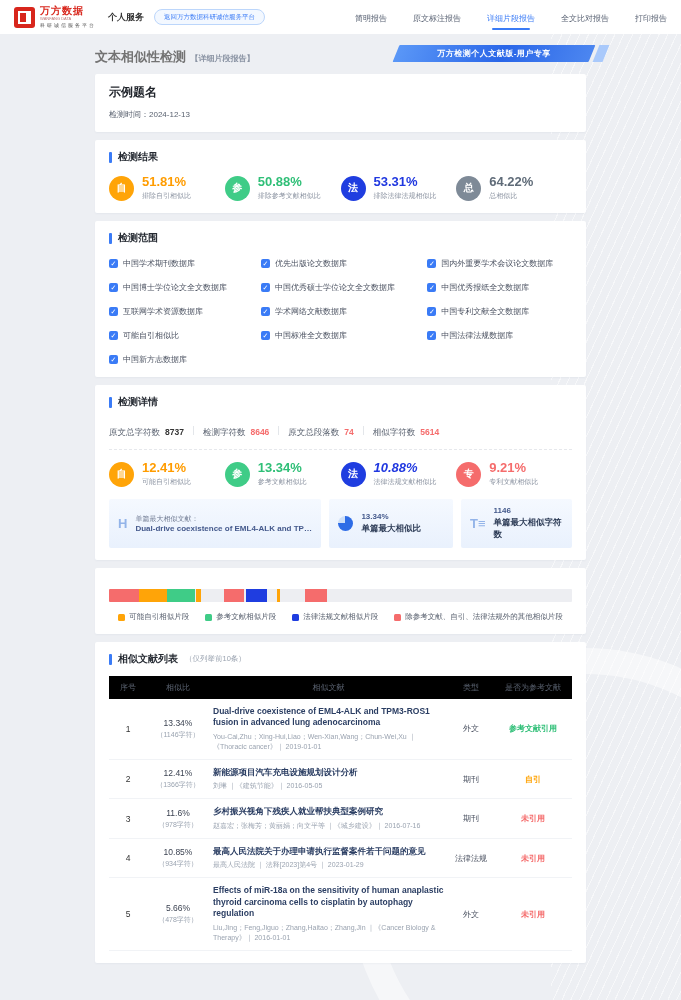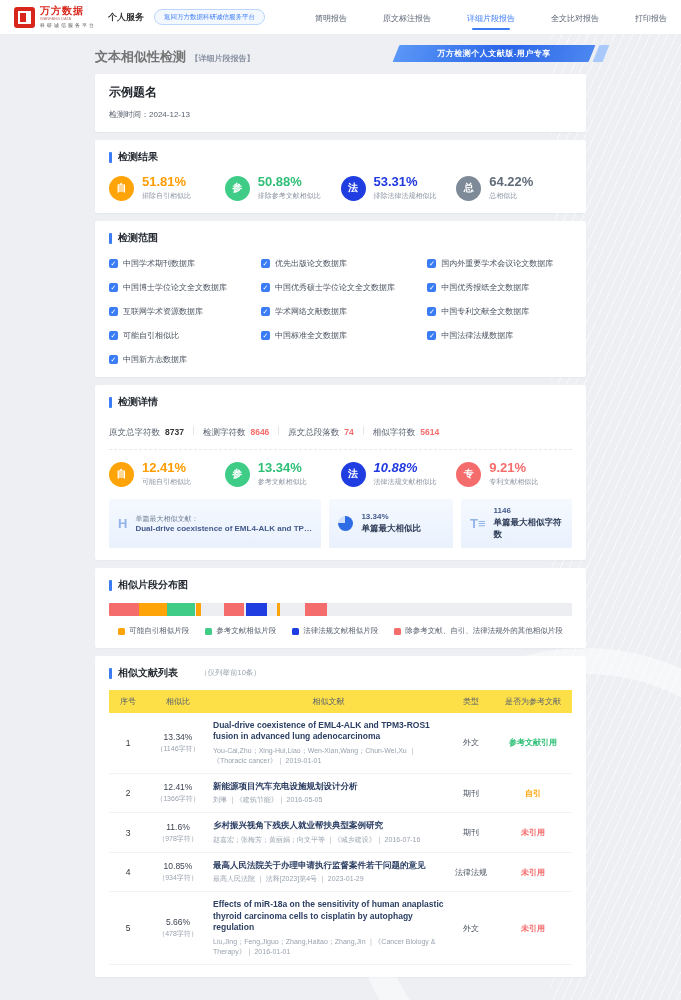--- a/index.html
+++ b/index.html
@@ -13,41 +13,41 @@
   
   .topbar{ height:34px; background:#fff; display:flex; align-items:center; padding:0 14px; position:relative; z-index:2; }
   .logo-mark{ width:21px; height:21px; background:#d8261c; border-radius:3px; position:relative; flex:0 0 auto; }
   .logo-mark::before{ content:""; position:absolute; inset:4px; border:2px solid #fff; border-right-width:5px; }
   .brand{ margin-left:5px; line-height:1; }
   .brand-cn{ color:#d8261c; font-weight:bold; font-size:10px; letter-spacing:1px; }
   .brand-en{ color:#b77; font-size:4px; margin-top:1px; }
   .brand-sub{ color:#555; font-size:5px; letter-spacing:2px; margin-top:2px; }
   .svc{ font-size:9px; color:#333; margin-left:12px; font-weight:bold; }
   .pill{ margin-left:10px; font-size:6.5px; color:#3a7bf6; border:1px solid #bcd6fb; background:#f3f8ff; border-radius:999px; padding:2.5px 9px; }
-  .topnav{ margin-left:auto; display:flex; gap:36px; }
+  .topnav{ margin-left:auto; display:flex; gap:26px; }
   .nav-item{ font-size:8px; color:#596273; cursor:pointer; padding:10px 0 8px; position:relative; }
   .nav-item.active{ color:#3a7bf6; }
   .nav-item.active::after{ content:""; position:absolute; left:10%; right:10%; bottom:2px; height:2px; background:#3a7bf6; border-radius:2px; }
 
   
   .wrap{ width:491px; margin:0 auto; position:relative; z-index:1; }
   .banner{ padding-top:13px; position:relative; }
   .page-title{ font-size:13px; font-weight:bold; color:#737373; display:inline-block; }
   .page-title-suffix{ font-size:8px; color:#8a93a3; font-weight:bold; }
   .ribbon{ position:absolute; right:-6px; top:11px; height:17px; width:196px; overflow:visible; }
   .ribbon .rb{ position:absolute; inset:0; transform:skewX(-22deg); background:linear-gradient(90deg,#5a97f7,#2a66e8 55%, #4c86f0); border-radius:1px; }
   .ribbon .rb2{ position:absolute; top:0; bottom:0; right:-14px; width:10px; transform:skewX(-22deg); background:#a9c9fb; }
   .ribbon-text{ position:relative; color:#fff; font-size:8px; font-weight:bold; line-height:17px; text-align:center; letter-spacing:.5px; }
   .meta-row{ display:flex; justify-content:space-between; font-size:7.5px; color:#8b93a1; margin-top:10px; }
 
   
   .card{ background:#fff; margin-top:8px; padding:10px 14px 12px; border-radius:2px; box-shadow:0 1px 2px rgba(30,50,90,.04); }
   .sec-title{ display:flex; align-items:center; gap:6px; font-size:10px; font-weight:bold; color:#262b33; }
   .sec-title::before{ content:""; width:3px; height:11px; background:#3a7bf6; border-radius:1px; }
-  .sec-note{ font-size:7.5px; color:#9aa3b0; font-weight:normal; margin-left:16px; }
+  .sec-note{ font-size:7.5px; color:#9aa3b0; font-weight:normal; margin-left:1px; }
 
   
   .doc-title{ font-size:12px; font-weight:bold; color:#20242b; }
   .doc-line{ font-size:8px; color:#5a6270; margin-top:8px; }
 
   
   .stats-row{ display:flex; margin-top:11px; }
   .stat{ flex:1; display:flex; align-items:center; gap:8px; }
   .stat-icon{ width:25px; height:25px; border-radius:50%; color:#fff; font-size:10px; font-weight:bold; display:flex; align-items:center; justify-content:center; flex:0 0 auto; }
   .stat-val{ font-size:13px; font-weight:bold; line-height:1; }
@@ -79,21 +79,21 @@
   
   .dist-bar{ display:flex; height:13px; margin-top:11px; border-radius:1px; overflow:hidden; }
   .seg{ height:100%; }
   .legend{ display:flex; justify-content:center; gap:16px; margin-top:10px; flex-wrap:wrap; }
   .lg{ display:flex; align-items:center; gap:4px; }
   .lg-sq{ width:7px; height:7px; border-radius:1.5px; }
   .lg-t{ font-size:7.5px; color:#5a6270; }
 
   
   table{ width:100%; border-collapse:collapse; margin-top:10px; }
-  thead th{ background:#fde047; color:#5a6270; font-size:8px; font-weight:normal; padding:6px 4px; }
+  thead th{ background:#000000; color:#5a6270; font-size:8px; font-weight:normal; padding:6px 4px; }
   tbody td{ border-bottom:1px solid #f1f3f6; padding:7px 4px; vertical-align:middle; }
   td.c, th.c{ text-align:center; }
   .col-no{ width:38px; } .col-ratio{ width:62px; } .col-type{ width:46px; } .col-ref{ width:78px; }
   .t-ratio{ font-size:8.5px; color:#3c4352; text-align:center; }
   .t-chars{ font-size:7px; color:#9aa3b0; text-align:center; margin-top:2px; }
   .t-title{ font-size:8.5px; font-weight:bold; color:#2b3e63; line-height:1.35; cursor:pointer; }
   .t-meta{ font-size:7px; color:#9aa3b0; margin-top:3px; }
   .t-type{ font-size:8px; color:#4a5160; text-align:center; }
   .t-status{ font-size:8px; text-align:center; font-weight:bold; }
 </style>
@@ -286,21 +286,20 @@
         <span class="hl-letter">T≡</span>
         <div class="hl-tx">
           <div class="hl-val">1146</div>
           <div class="hl-strong">单篇最大相似字符数</div>
         </div>
       </div>
     </div>
   </div>
 
   <div class="card">
-    <div class="sec-title">相似片段分布图</div>
     <div class="dist-bar">
         <span class="seg" style="width: 6.4%; background: rgb(245, 108, 108);"></span>
         <span class="seg" style="width: 6.2%; background: rgb(255, 164, 8);"></span>
         <span class="seg" style="width: 6%; background: rgb(63, 204, 135);"></span>
         <span class="seg" style="width: 0.3%; background: rgb(237, 238, 242);"></span>
         <span class="seg" style="width: 0.9%; background: rgb(255, 164, 8);"></span>
         <span class="seg" style="width: 5%; background: rgb(237, 238, 242);"></span>
         <span class="seg" style="width: 4.4%; background: rgb(245, 108, 108);"></span>
         <span class="seg" style="width: 0.3%; background: rgb(237, 238, 242);"></span>
         <span class="seg" style="width: 4.7%; background: rgb(31, 61, 224);"></span>

